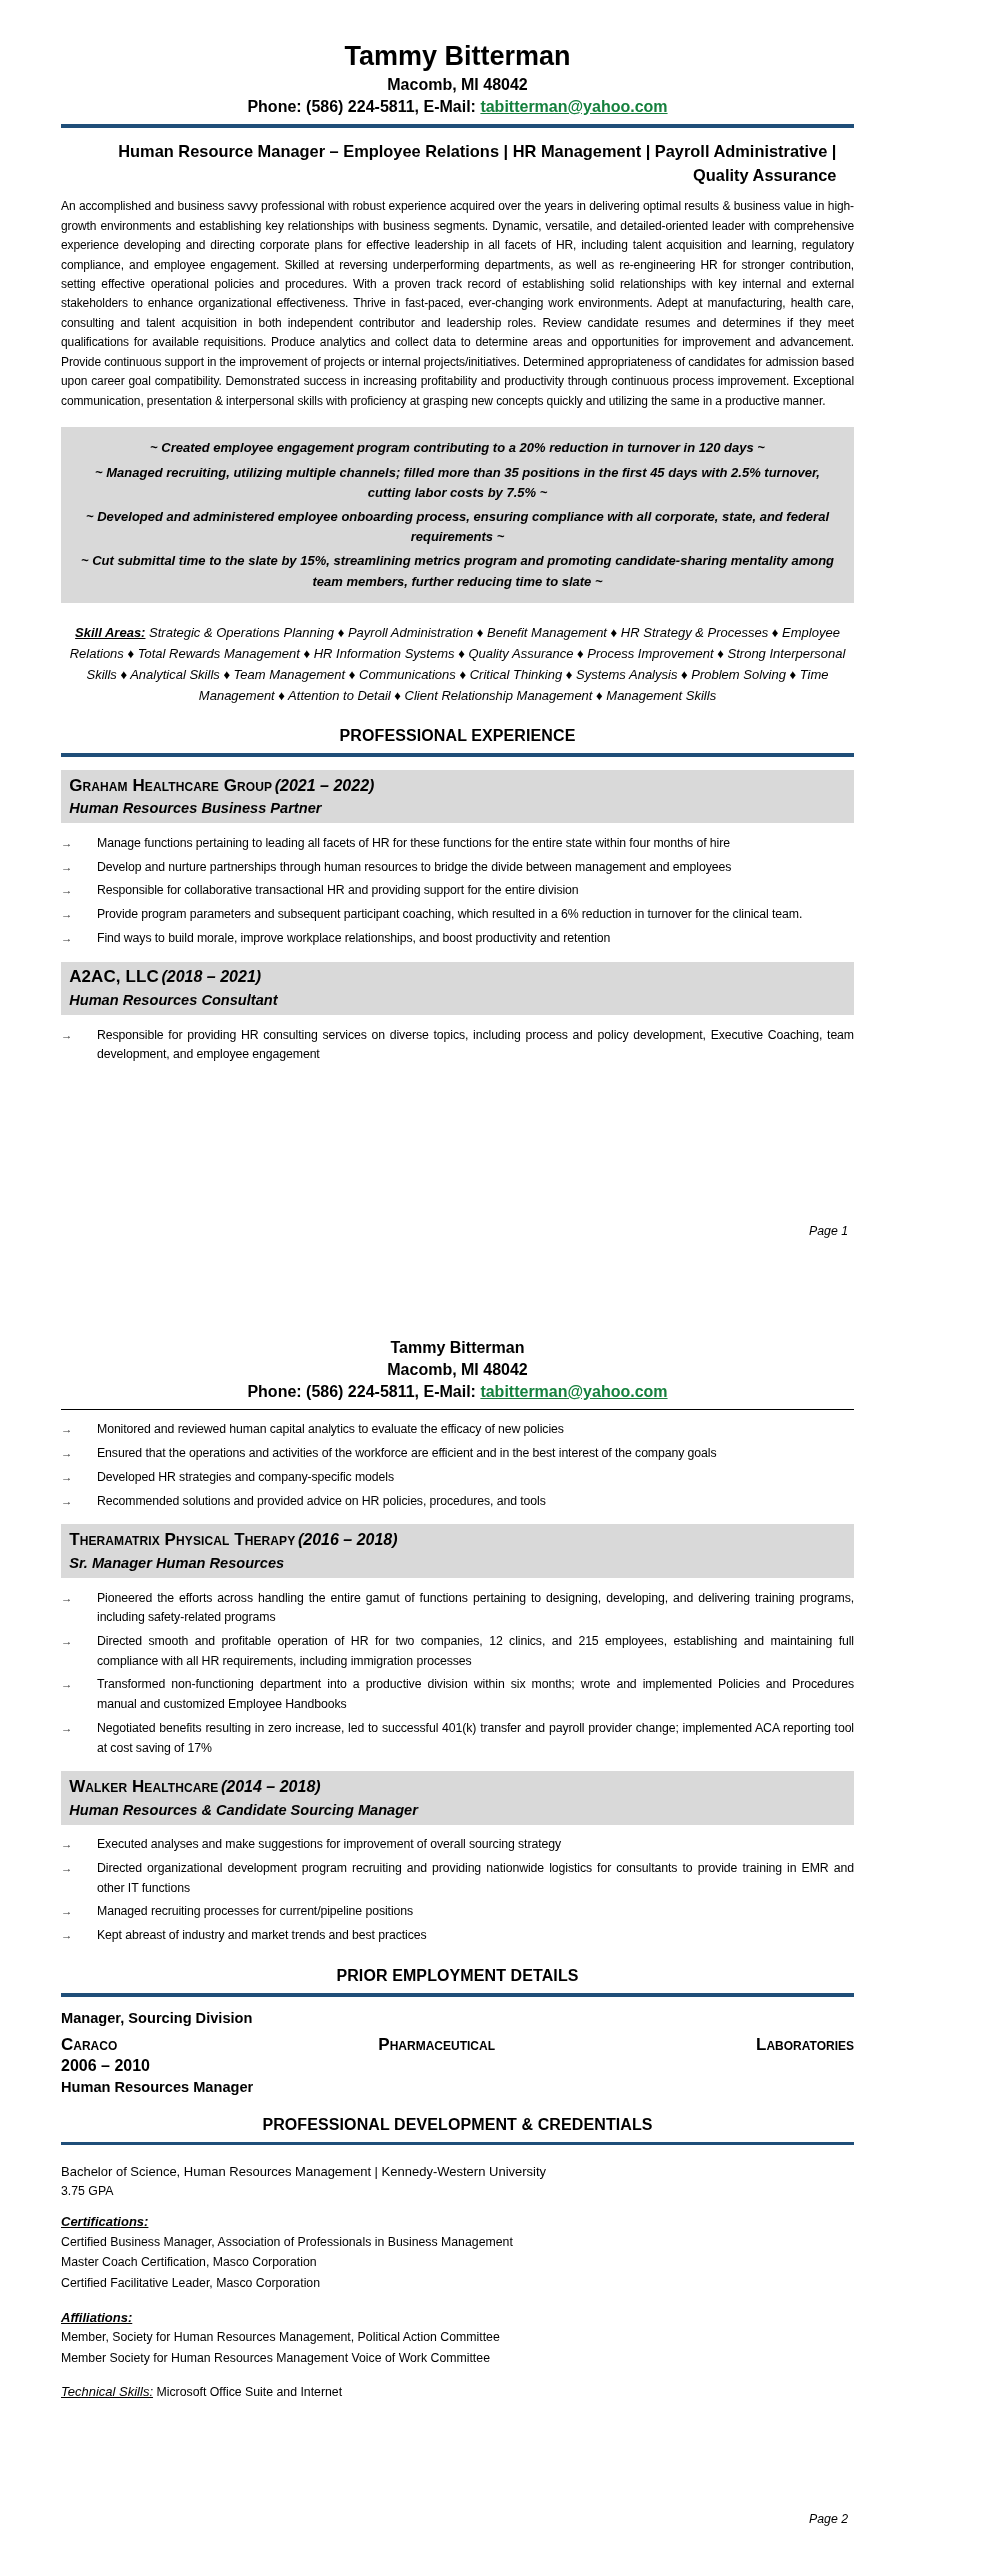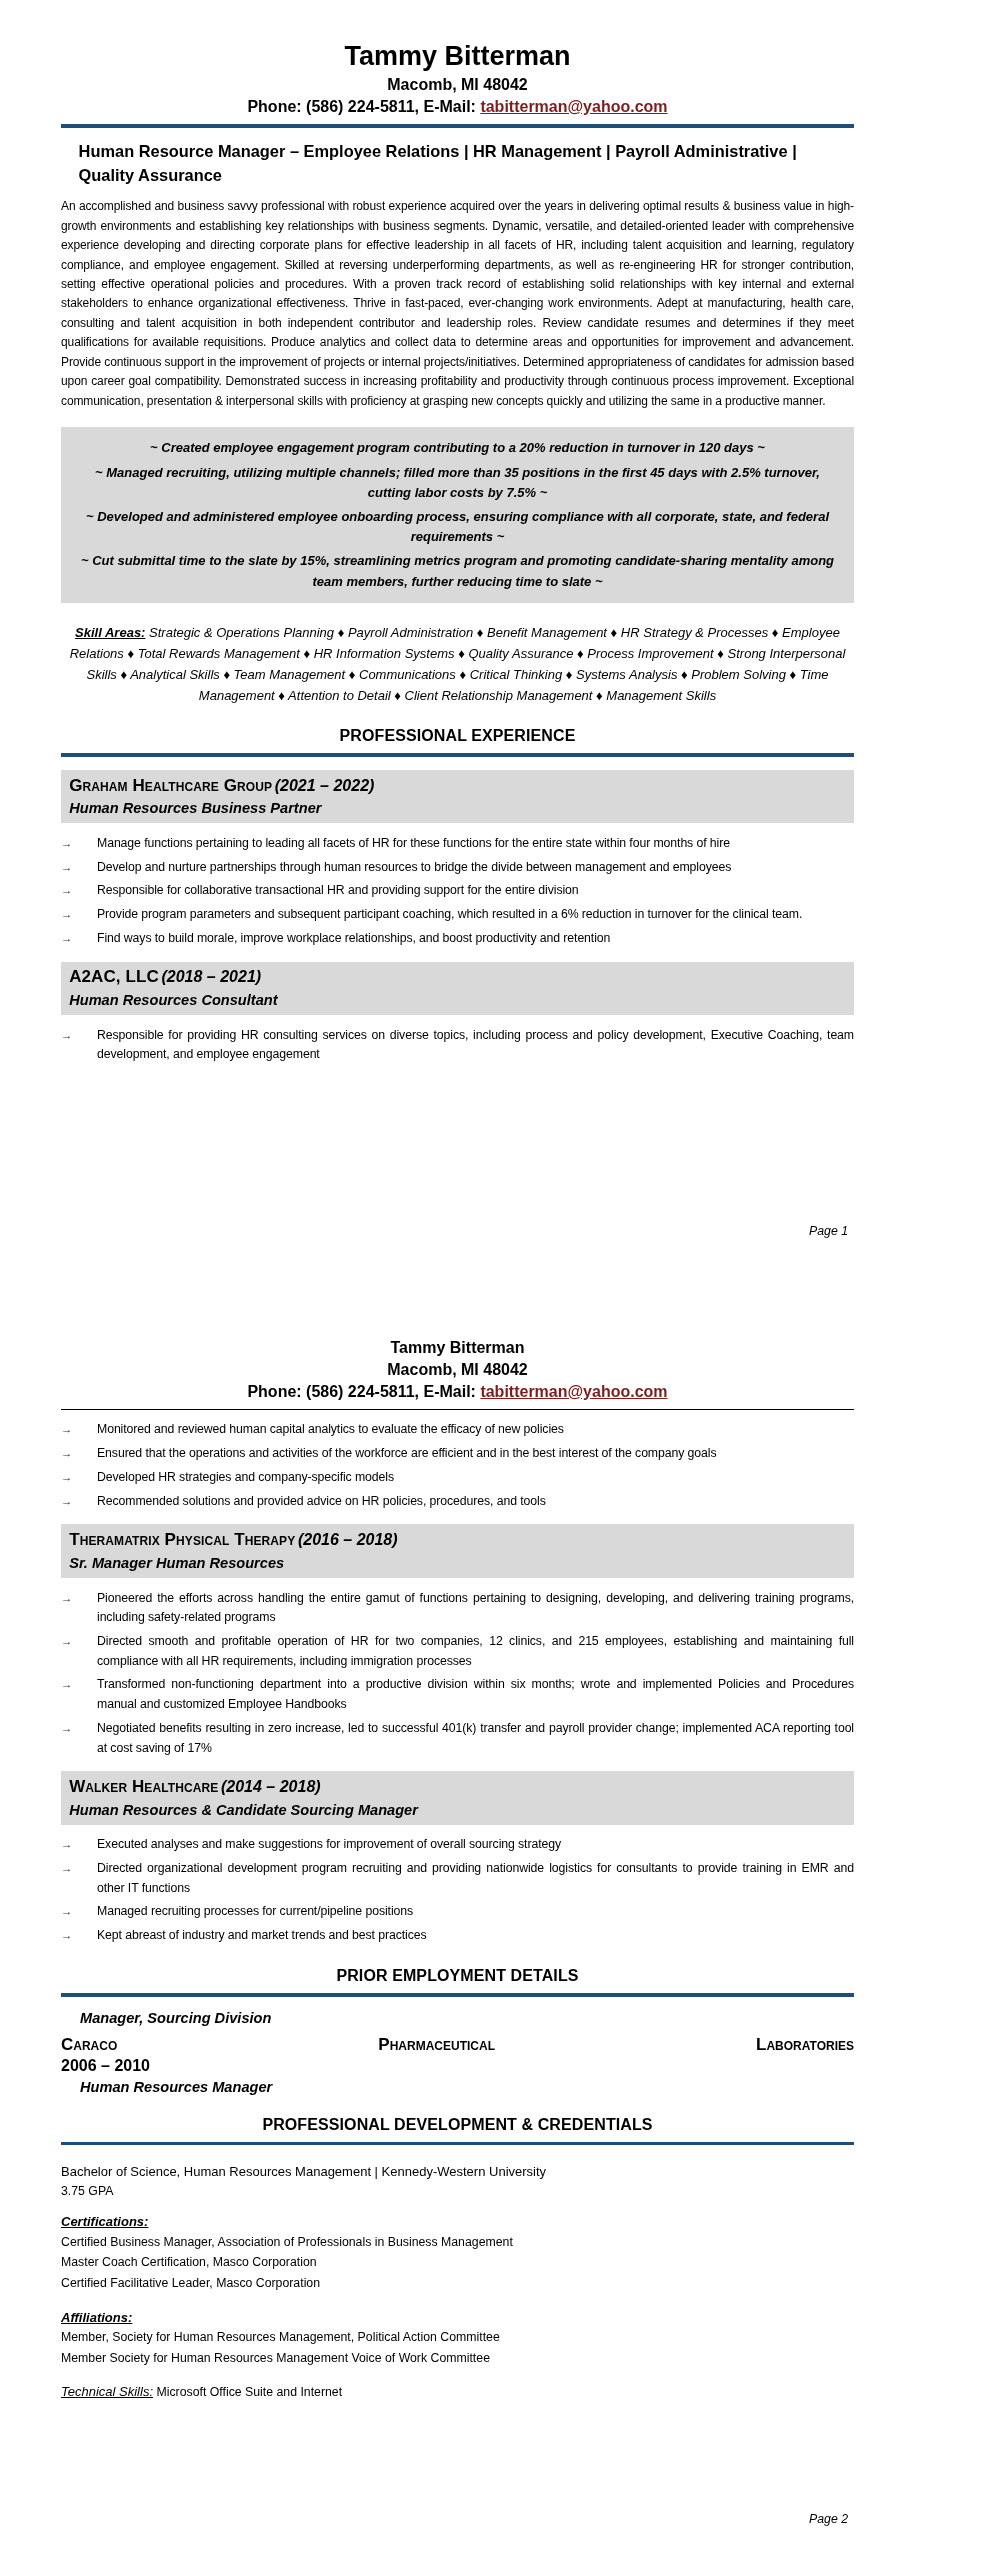--- a/index.html
+++ b/index.html
@@ -11,44 +11,44 @@
   }
   .page{
     width:915px;height:1288px;
     position:relative;box-sizing:border-box;
     padding:42px 61px 0 61px;
     overflow:hidden;background:#fff;
   }
   
   .name-big{font-size:27px;font-weight:bold;text-align:center;margin:0 0 3.5px 0;line-height:1.1;}
   .hdr-line{font-size:16px;font-weight:bold;text-align:center;margin:1.8px 0;line-height:1.25;}
-  a.email{color:#7f1d1d;text-decoration:underline;font-weight:bold;cursor:pointer;text-align:right;}
+  a.email{color:#15803d;text-decoration:underline;font-weight:bold;cursor:pointer;text-align:right;}
   .rule-navy{height:4.1px;background:#1F4E79;margin-top:7px;}
   .rule-thin{height:1.2px;background:#000;margin-top:7px;}
   
-  .doc-title{font-size:16.4px;font-weight:bold;text-align:left;margin:10.5px 17.6px 0 17.6px;line-height:1.5;}
+  .doc-title{font-size:16.4px;font-weight:bold;text-align:right;margin:10.5px 17.6px 0 17.6px;line-height:1.5;}
   .summary{font-size:12px;text-align:justify;line-height:1.62;margin-top:9.4px;letter-spacing:-0.1px;}
   .achievements{background:#D9D9D9;margin-top:16.4px;padding:7px 15px;}
   .ach{font-size:13px;font-weight:bold;font-style:italic;text-align:center;line-height:1.55;margin:4.1px 0;}
   .skills{font-size:13px;font-style:italic;text-align:center;line-height:1.62;margin:19px 5.9px 0 5.9px;}
   .skill-label{font-weight:bold;text-decoration:underline;}
   .sec-head{font-size:16px;font-weight:bold;text-align:center;margin:21px 0 0 0;letter-spacing:0.1px;}
   .sec-rule{height:3.5px;background:#1F4E79;margin-top:8.2px;}
   .banner{background:#D9D9D9;margin-top:13px;padding:5.9px 8.2px 7px 8.2px;}
   .company{font-variant:small-caps;font-weight:bold;font-size:17px;letter-spacing:0.1px;}
   .dates{font-weight:bold;font-style:italic;font-size:16px;}
   .banner-title{font-size:14.6px;font-weight:bold;font-style:italic;margin-top:4.7px;}
   .bullets{margin-top:10.5px;}
   .bullet{display:flex;font-size:12.3px;line-height:1.6;margin:4.1px 0;}
   .arrow{flex:none;width:36px;color:#303030;font-size:11.7px;}
   .btext{flex:1;text-align:justify;letter-spacing:-0.1px;}
   .page-label{position:absolute;right:67px;bottom:50px;font-size:12.3px;font-style:italic;}
   
   .name-small{font-size:16px;font-weight:bold;text-align:center;margin:8.2px 0 1.8px 0;line-height:1.25;}
-  .prior-title{font-size:14.6px;font-weight:bold;font-style:italic;margin-top:13px;margin-left:19px;}
+  .prior-title{font-size:14.6px;font-weight:bold;margin-top:13px;}
   .prior-company{font-variant:small-caps;font-weight:bold;font-size:17px;text-align:justify;text-align-last:justify;margin-top:9.4px;}
   .prior-dates{font-size:16px;font-weight:bold;margin-top:2.3px;}
   .edu{font-size:13px;margin-top:16.4px;line-height:1.5;}
   .edu-bold{font-weight:normal;text-align:right;}
   .gpa{font-size:12.3px;margin-top:2.3px;}
   .cred-label{font-size:13px;font-style:italic;text-decoration:underline;margin:16.4px 0 3.5px 0;font-weight:bold;}
   .cred-item{font-size:12.3px;line-height:1.55;margin:1.8px 0;}
   .tech-line{font-size:12.3px;margin-top:16.4px;}
   .ital-underline{font-size:13px;font-style:italic;text-decoration:underline;}
 </style>

